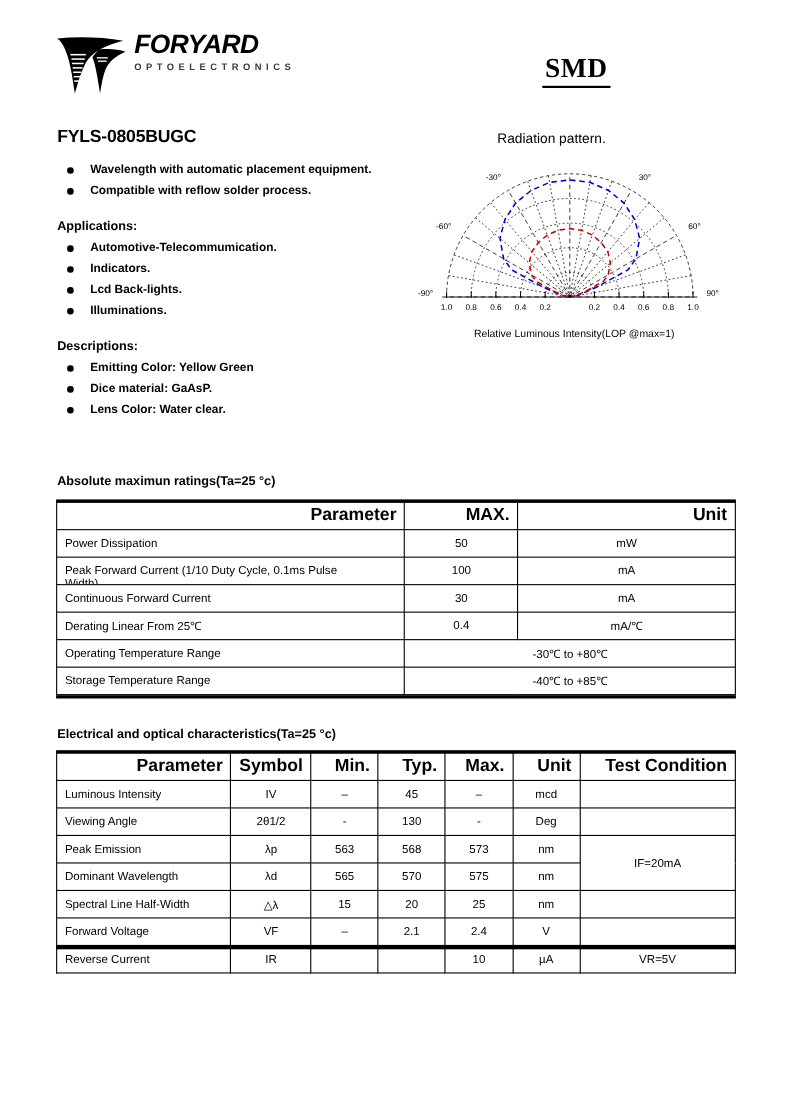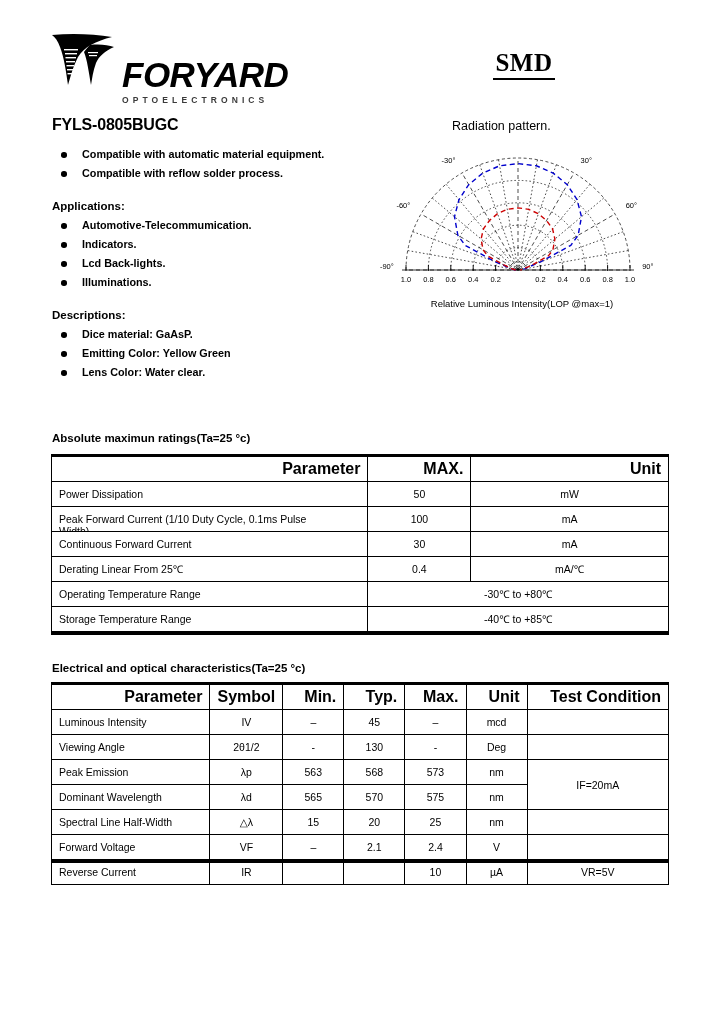--- a/index.html
+++ b/index.html
@@ -35,24 +35,23 @@
     flex: 0 0 auto;
   }
   .logo-text {
     margin-left: 6px;
     padding-top: 4px;
   }
   .logo-word {
     font-family: "Liberation Sans", sans-serif;
     font-weight: bold;
     font-style: italic;
-    font-size: 35px;
+    font-size: 24px;
     letter-spacing: -0.5px;
     line-height: 1;
-    margin-top: 28px;
   }
   .logo-sub {
     font-family: "Liberation Sans", sans-serif;
     font-size: 8.5px;
     letter-spacing: 4.1px;
     margin-top: 3px;
     color: #3a3a3a;
     font-weight: bold;
   }
   .smd-block {
@@ -227,36 +226,36 @@
     <div class="smd-rule"></div>
   </div>
 </div>
 
 <div class="part-number">FYLS-0805BUGC</div>
 <div class="radiation-title">Radiation pattern.</div>
 
 <div class="text-col">
 
   <ul class="bullets">
-    <li><span class="dot"></span><span>Compatible with automatic material equipment.</span></li>
+    <li><span class="dot"></span><span>Wavelength with automatic placement equipment.</span></li>
     <li><span class="dot"></span><span>Compatible with reflow solder process.</span></li>
   </ul>
 
   <div class="sec-title spaced">Applications:</div>
   <ul class="bullets">
     <li><span class="dot"></span><span>Automotive-Telecommumication.</span></li>
     <li><span class="dot"></span><span>Indicators.</span></li>
     <li><span class="dot"></span><span>Lcd Back-lights.</span></li>
     <li><span class="dot"></span><span>Illuminations.</span></li>
   </ul>
 
   <div class="sec-title spaced">Descriptions:</div>
   <ul class="bullets">
+    <li><span class="dot"></span><span>Emitting Color: Yellow Green</span></li>
     <li><span class="dot"></span><span>Dice material: GaAsP.</span></li>
-    <li><span class="dot"></span><span>Emitting Color: Yellow Green</span></li>
     <li><span class="dot"></span><span>Lens Color: Water clear.</span></li>
   </ul>
 </div>
 
 <div class="chart-wrap">
   <svg id="polar-svg" width="300" height="150" viewBox="0 0 300 150">
       <path d="M 127.6 122 A 22.400000000000002 22.400000000000002 0 0 1 172.4 122" fill="none" stroke="#000" stroke-width="0.7" stroke-dasharray="1.6,2.2"></path>
       <path d="M 105.19999999999999 122 A 44.800000000000004 44.800000000000004 0 0 1 194.8 122" fill="none" stroke="#000" stroke-width="0.7" stroke-dasharray="1.6,2.2"></path>
       <path d="M 82.8 121.99999999999999 A 67.2 67.2 0 0 1 217.2 122" fill="none" stroke="#000" stroke-width="0.7" stroke-dasharray="1.6,2.2"></path>
       <path d="M 60.39999999999999 121.99999999999999 A 89.60000000000001 89.60000000000001 0 0 1 239.60000000000002 122" fill="none" stroke="#000" stroke-width="0.7" stroke-dasharray="1.6,2.2"></path>

